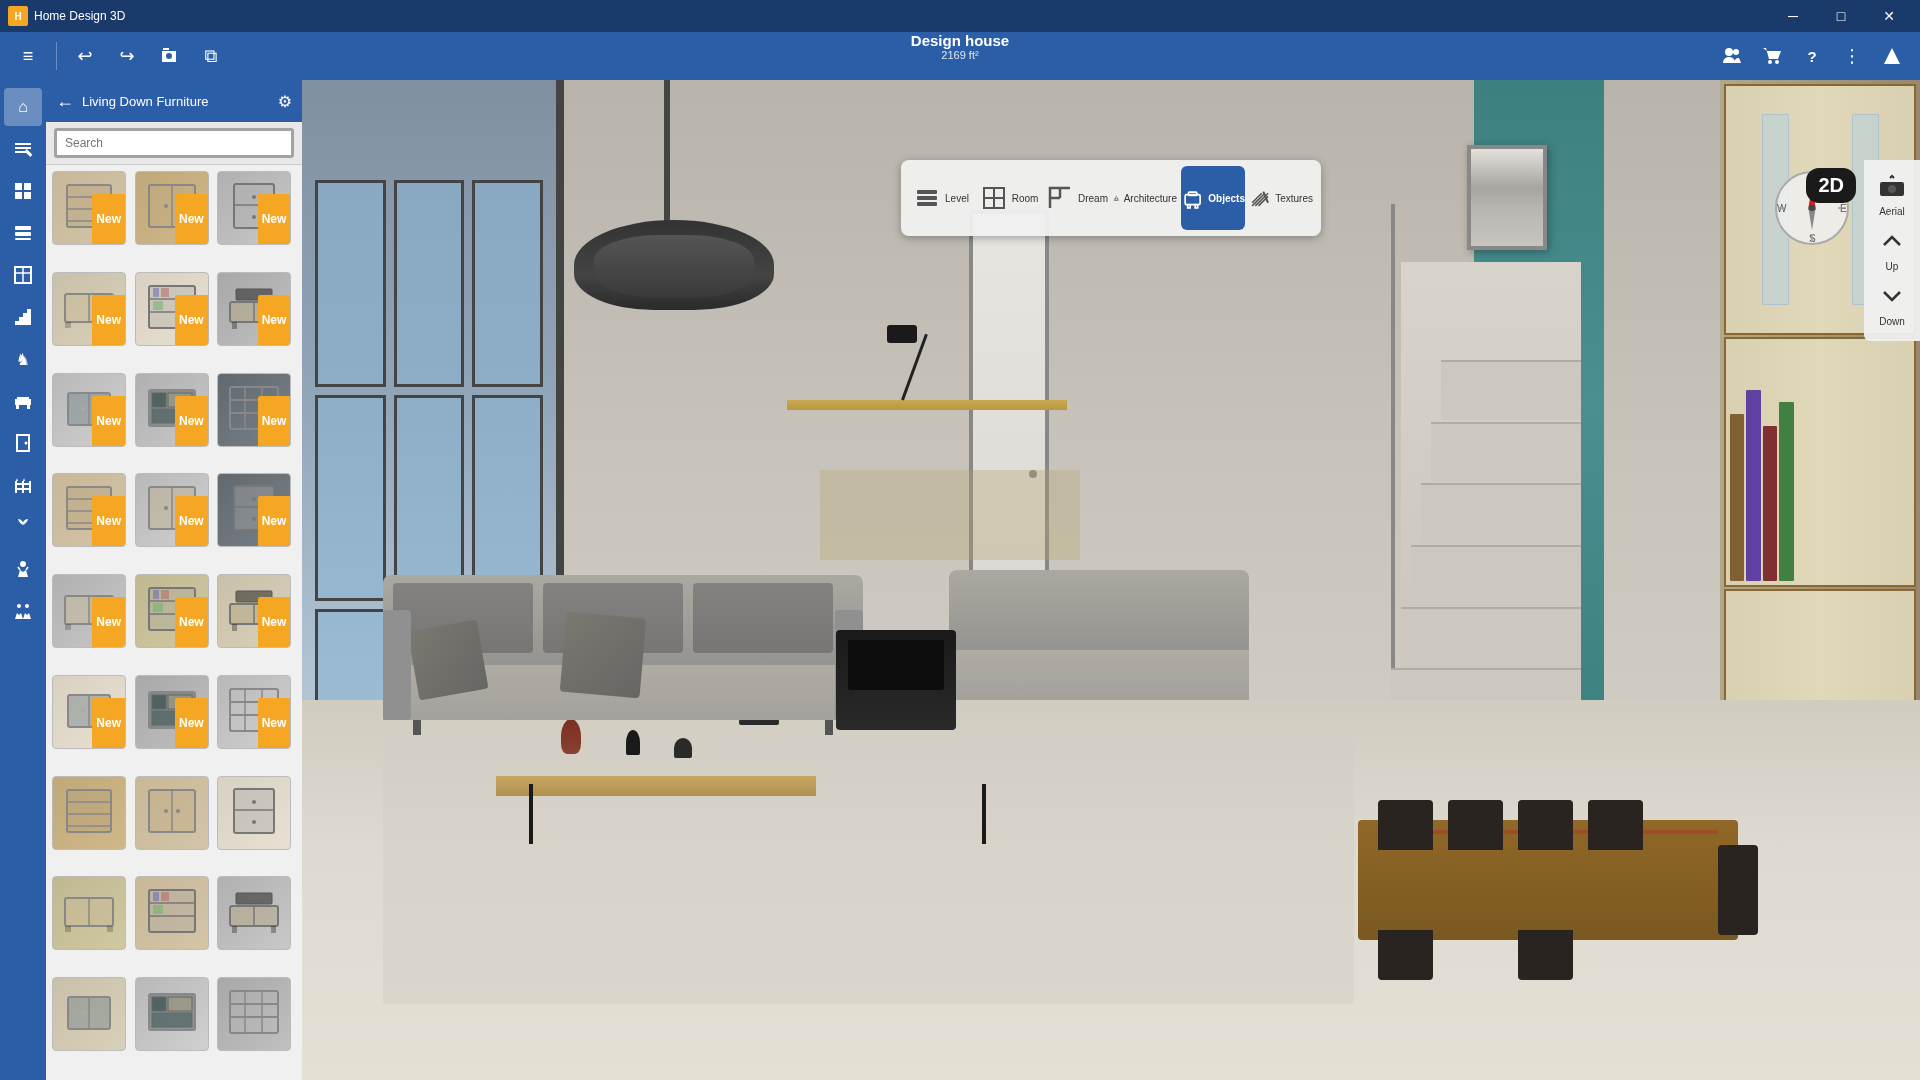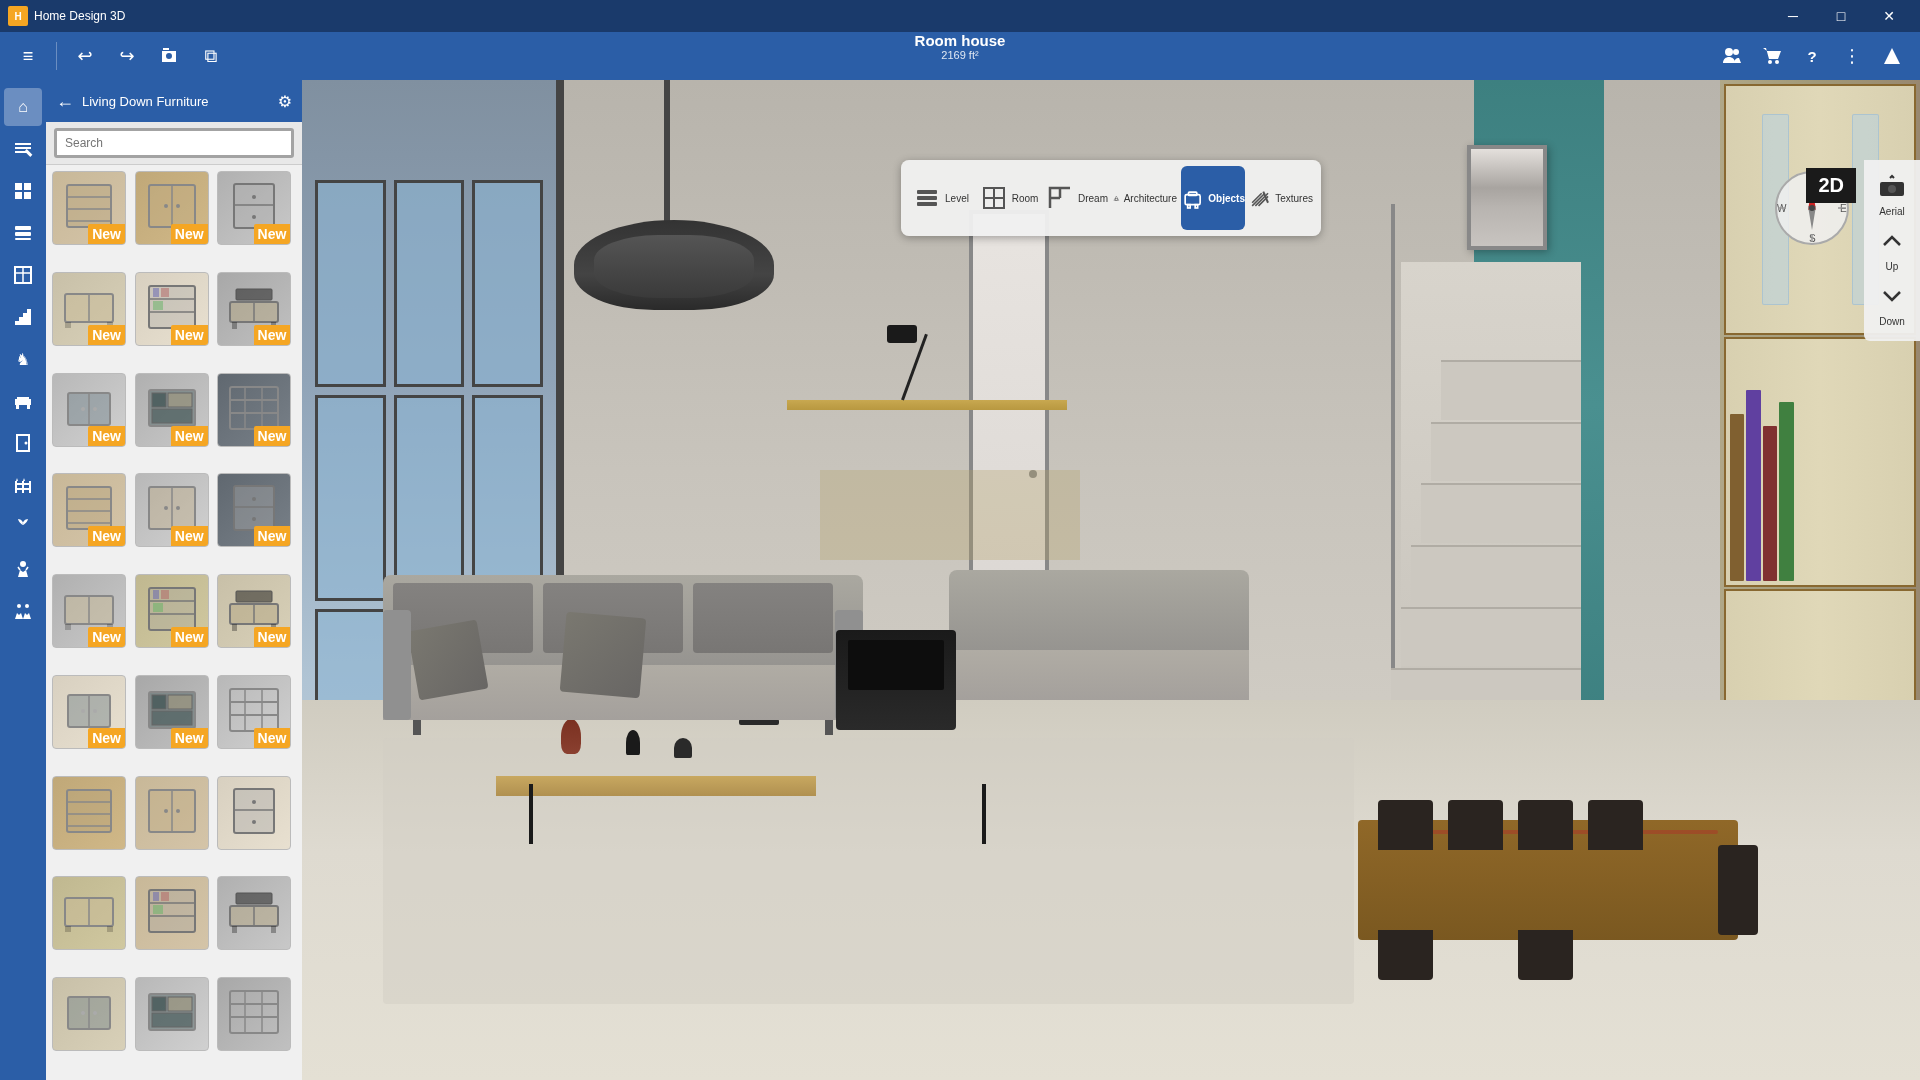--- a/index.html
+++ b/index.html
@@ -172,23 +172,23 @@
       cursor: pointer;
       overflow: hidden;
       border: 1px solid #bbb;
       display: flex; align-items: center; justify-content: center;
     }
     .new-badge {
       position: absolute;
       bottom: 0; right: 0;
       background: #f5a623;
       color: white;
-      font-size: 14px;
+      font-size: 12px;
       font-weight: bold;
-      padding: 2px 4px;
+      padding: 18px 4px;
       border-radius: 2px 0 0 0;
     }
 
     
     #viewport {
       flex: 1;
       position: relative;
       overflow: hidden;
       background: linear-gradient(180deg, #c8c8c8 0%, #d4d0c8 60%, #e8e4d8 100%);
     }
@@ -202,21 +202,21 @@
 
     
     #badge-2d {
       position: absolute;
       right: 64px; top: 88px;
       background: #1a1a1a;
       color: white;
       font-size: 20px;
       font-weight: bold;
       padding: 6px 12px;
-      border-radius: 0;
+      border-radius: 13px;
       z-index: 200;
     }
 
     
     #toolbar-right {
       margin-left: auto;
       display: flex;
       align-items: center;
       gap: 4px;
     }
@@ -244,21 +244,21 @@
   <div class="app-icon">H</div>
   <span class="app-title">Home Design 3D</span>
   <div class="window-controls">
     <div class="win-btn">─</div>
     <div class="win-btn">□</div>
     <div class="win-btn close">✕</div>
   </div>
 </div>
 
 <div id="project-title">
-  <div class="name">Room house</div>
+  <div class="name">Design house</div>
   <div class="size">2169 ft²</div>
 </div>
 
 <div id="toolbar">
   <div class="toolbar-btn">≡</div>
   <div class="toolbar-sep"></div>
   <div class="toolbar-btn">↩</div>
   <div class="toolbar-btn">↪</div>
   <div class="toolbar-btn">
     <svg width="20" height="20" viewBox="0 0 20 20" fill="white">

